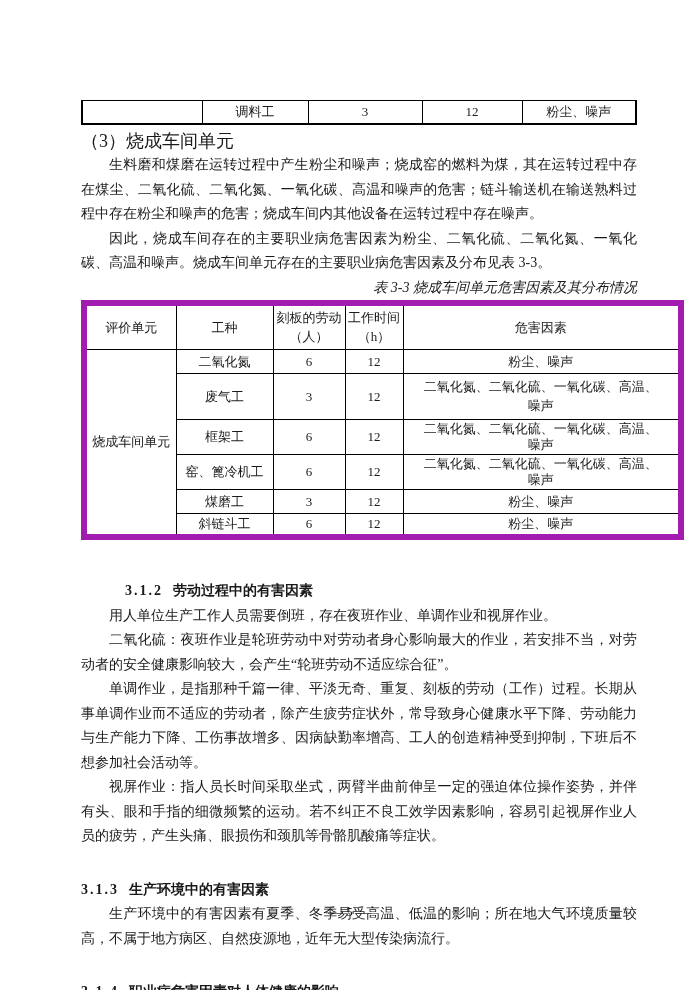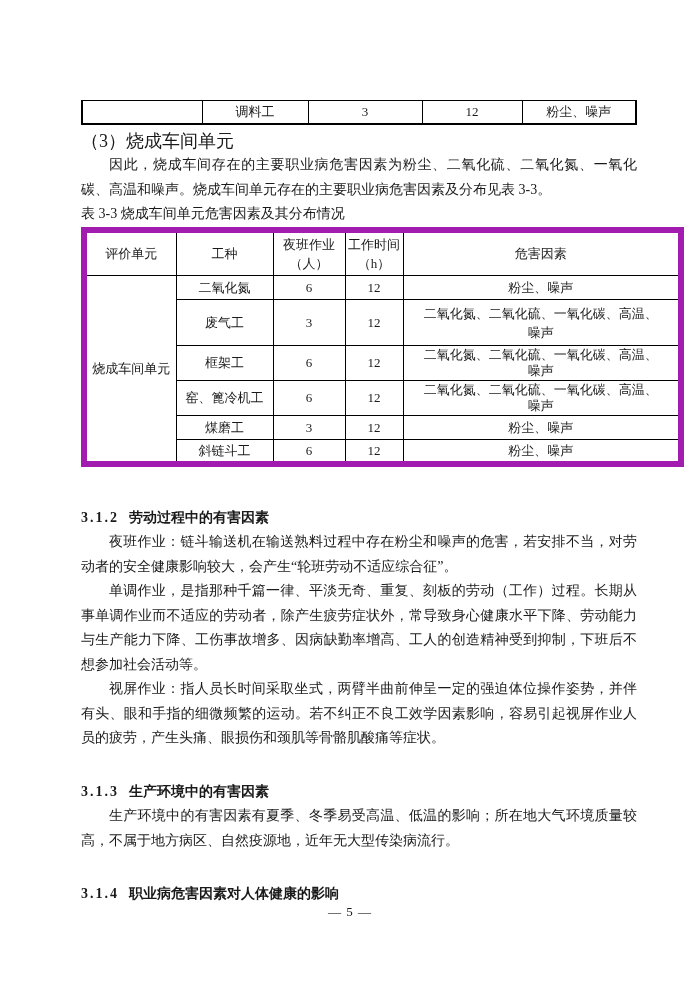--- a/index.html
+++ b/index.html
@@ -17,38 +17,38 @@
               border-left:2px solid #000; border-right:2px solid #000;
               border-top:1px solid #000; border-bottom:2px solid #000; }
   .toptable td { border:1px solid #000; height:23px; text-align:center;
                  font-size:13px; line-height:15px; vertical-align:middle; }
   .tc1{width:120px}.tc2{width:106px}.tc3{width:114px}.tc4{width:100px}.tc5{width:114px}
 
   
   .h3sub { margin-top:4px; font-size:18px; line-height:24.5px; }
   p.body { font-size:14px; line-height:24.5px; text-align:justify; text-indent:28px; }
 
-  .caption { font-size:14px; line-height:24.5px; text-align:left; }
+  .caption { font-size:14px; line-height:24.5px; text-align:right;font-style:italic; }
 
   
   .t33 { width:556px; border-collapse:collapse; table-layout:fixed; border:6px solid #a21caf; }
   .t33 th, .t33 td { border:1px solid #000; text-align:center; vertical-align:middle;
                      font-size:13px; font-weight:normal; }
   .c1{width:92px}.c2{width:97px}.c3{width:72px}.c4{width:58px}.c5{width:278px}
   .t33 .hdr { height:46px; line-height:19px; }
   .rh-s  td { height:24px; line-height:15px; }
   .rh-d46 td { height:46px; line-height:19px; }
   .rh-d35 td { height:35px; line-height:16px; }
   .t33 td.hz { padding:0 17px; }
 
   
   .sec-h { font-size:14px; line-height:24.5px; font-weight:bold;margin-top:28px; }
   .sec-h .num { font-family:"Liberation Serif","DejaVu Serif",serif; letter-spacing:2px; }
   .sec-h .ttl { font-family:"DejaVu Sans","Liberation Sans",sans-serif; margin-left:10px; }
-  .sec-gap { margin-top:38px; }
+  .sec-gap { margin-top:38px;margin-left:44px; }
 
   .pageno { position:absolute; top:902px; left:0; width:700px; text-align:center;
             font-size:13px; line-height:20px; letter-spacing:1px; }
 </style>
 </head>
 <body>
 
 <div class="page">
   <div class="content">
 
@@ -58,30 +58,31 @@
         <td class="tc1"></td>
         <td class="tc2">调料工</td>
         <td class="tc3">3</td>
         <td class="tc4">12</td>
         <td class="tc5">粉尘、噪声</td>
       </tr>
     </tbody>
       </table>
 
     <div class="h3sub">（3）烧成车间单元</div>
+    <p class="body">生料磨和煤磨在运转过程中产生粉尘和噪声；烧成窑的燃料为煤，其在运转过程中存在煤尘、二氧化硫、二氧化氮、一氧化碳、高温和噪声的危害；链斗输送机在输送熟料过程中存在粉尘和噪声的危害；烧成车间内其他设备在运转过程中存在噪声。</p>
     <p class="body">因此，烧成车间存在的主要职业病危害因素为粉尘、二氧化硫、二氧化氮、一氧化碳、高温和噪声。烧成车间单元存在的主要职业病危害因素及分布见表 3-3。</p>
 
     <div class="caption">表 3-3 烧成车间单元危害因素及其分布情况</div>
     <table class="t33">
       <tbody>
           <tr class="hdr">
         <th class="c1">评价单元</th>
         <th class="c2">工种</th>
         <th class="c3">
-          <div>夜班作业</div>
+          <div>刻板的劳动</div>
           <div>（人）</div>
         </th>
         <th class="c4">
           <div>工作时间</div>
           <div>（h）</div>
         </th>
         <th class="c5">危害因素</th>
       </tr>
       <tr class="rh-s">
         <td class="c1" rowspan="6">烧成车间单元</td>
@@ -119,21 +120,22 @@
         <td class="c3">6</td>
         <td class="c4">12</td>
         <td class="c5 hz">粉尘、噪声</td>
       </tr>
     </tbody>
       </table>
 
     <div class="sec-h sec-gap">
       <span class="num">3.1.2</span><span class="ttl">劳动过程中的有害因素</span>
     </div>
-    <p class="body">夜班作业：链斗输送机在输送熟料过程中存在粉尘和噪声的危害，若安排不当，对劳动者的安全健康影响较大，会产生“轮班劳动不适应综合征”。</p>
+    <p class="body">用人单位生产工作人员需要倒班，存在夜班作业、单调作业和视屏作业。</p>
+    <p class="body">二氧化硫：夜班作业是轮班劳动中对劳动者身心影响最大的作业，若安排不当，对劳动者的安全健康影响较大，会产生“轮班劳动不适应综合征”。</p>
     <p class="body">单调作业，是指那种千篇一律、平淡无奇、重复、刻板的劳动（工作）过程。长期从事单调作业而不适应的劳动者，除产生疲劳症状外，常导致身心健康水平下降、劳动能力与生产能力下降、工伤事故增多、因病缺勤率增高、工人的创造精神受到抑制，下班后不想参加社会活动等。</p>
     <p class="body">视屏作业：指人员长时间采取坐式，两臂半曲前伸呈一定的强迫体位操作姿势，并伴有头、眼和手指的细微频繁的运动。若不纠正不良工效学因素影响，容易引起视屏作业人员的疲劳，产生头痛、眼损伤和颈肌等骨骼肌酸痛等症状。</p>
 
     <div class="sec-h">
       <span class="num">3.1.3</span><span class="ttl">生产环境中的有害因素</span>
     </div>
     <p class="body">生产环境中的有害因素有夏季、冬季易受高温、低温的影响；所在地大气环境质量较高，不属于地方病区、自然疫源地，近年无大型传染病流行。</p>
 
     <div class="sec-h">
       <span class="num">3.1.4</span><span class="ttl">职业病危害因素对人体健康的影响</span>

